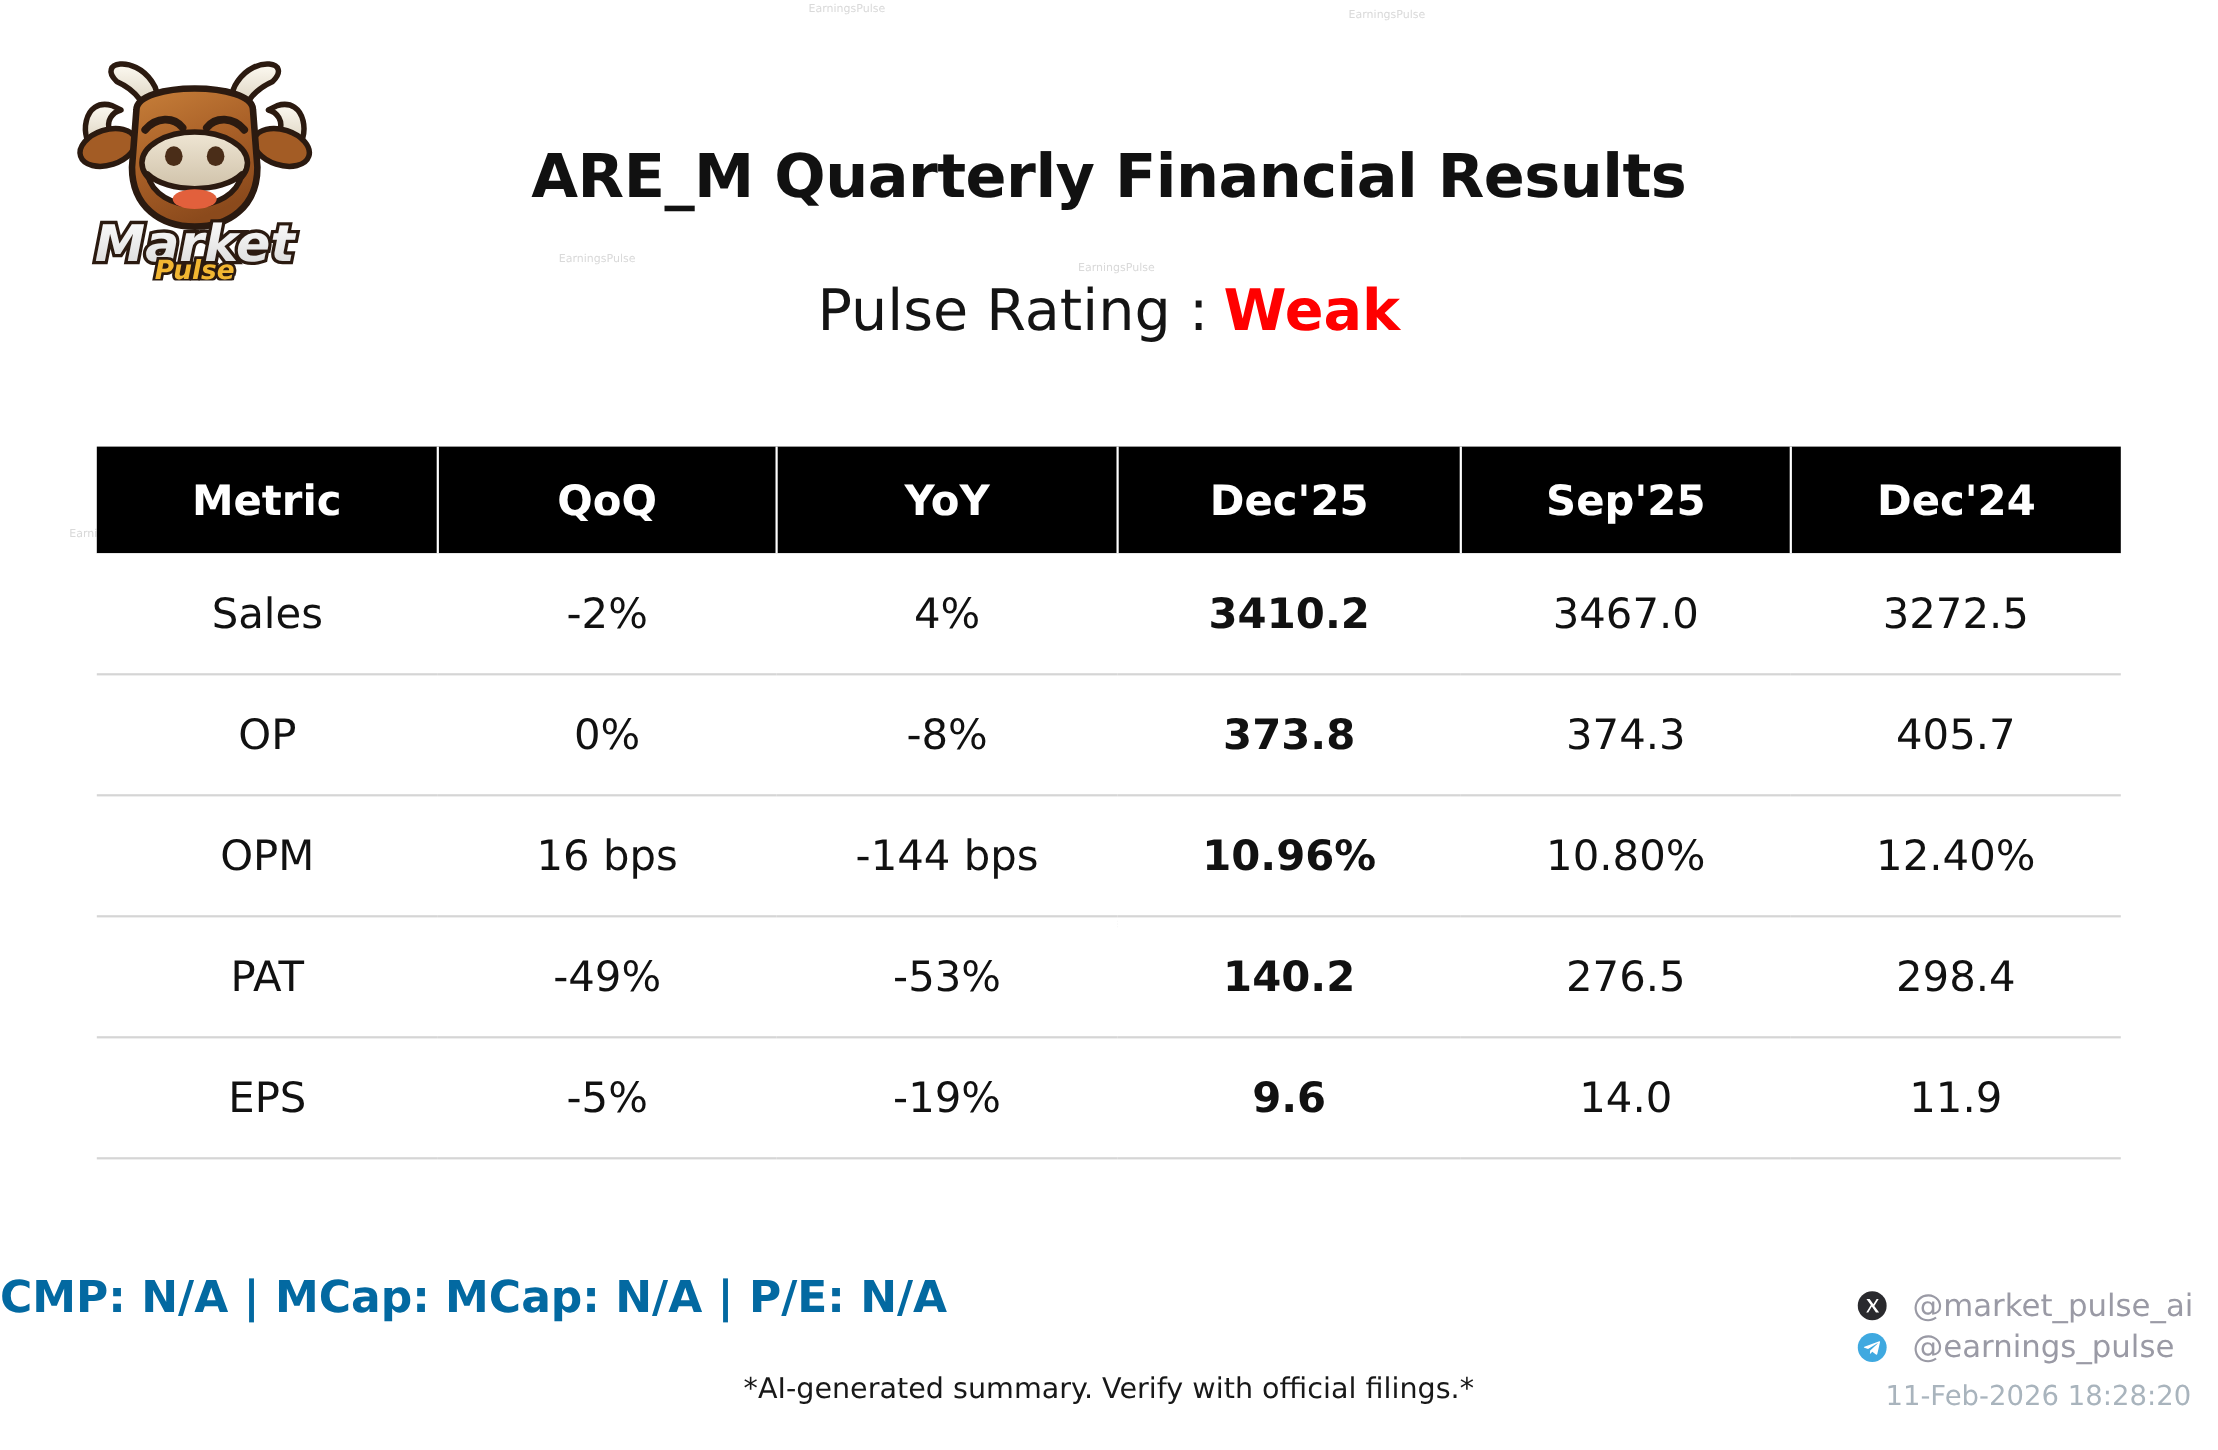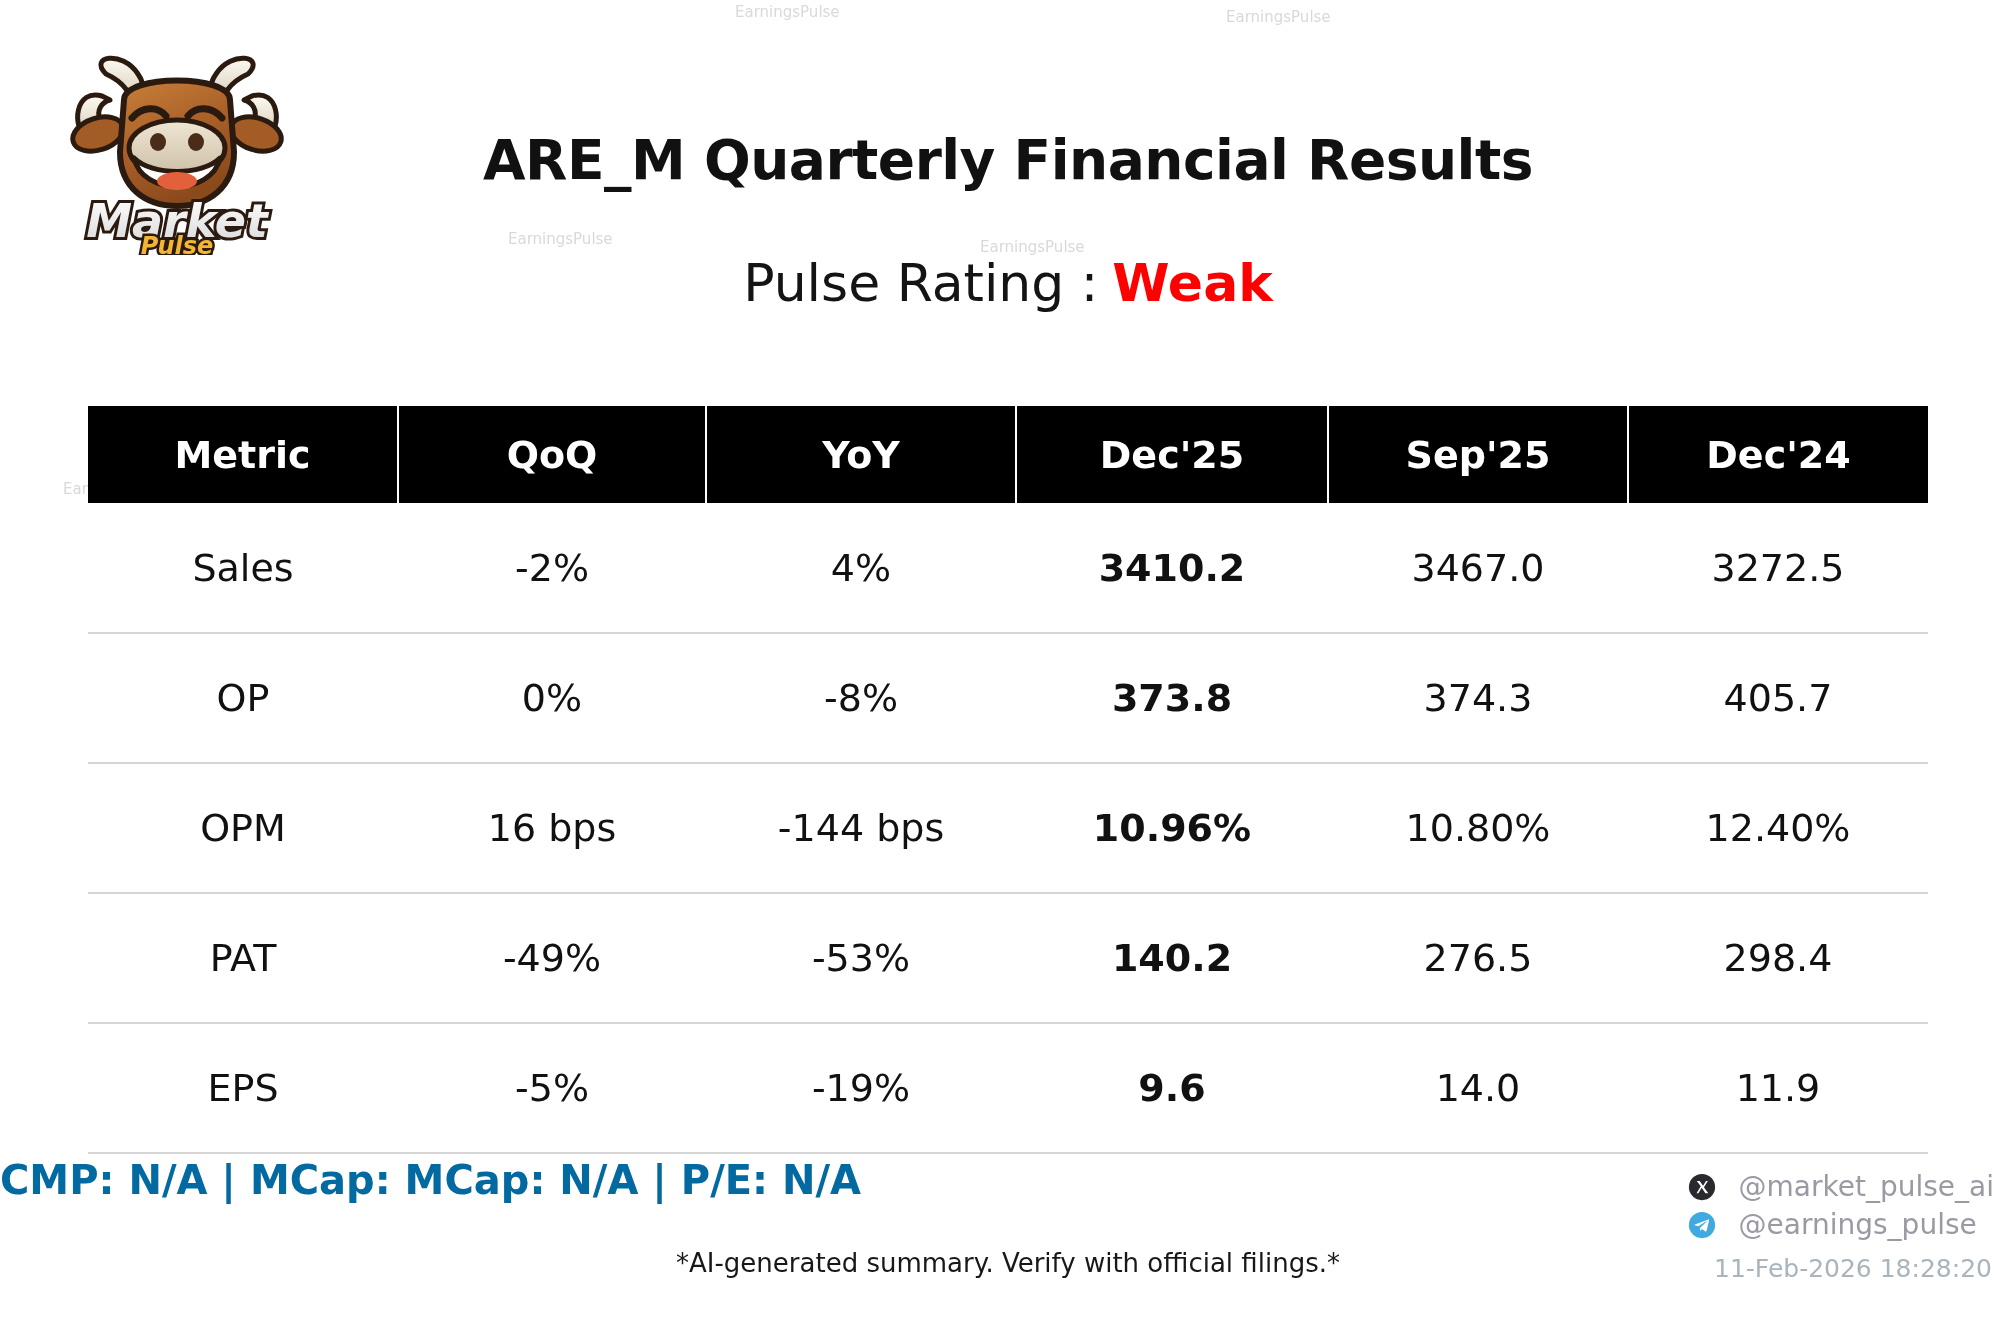--- a/index.html
+++ b/index.html
@@ -10,21 +10,21 @@
     background: #ffffff;
     font-family: "DejaVu Sans", sans-serif;
     position: relative;
     overflow: hidden;
   }
 
   
   .wm {
     position: absolute;
     color: #d9d9d9;
-    font-size: 15px;
+    font-size: 10px;
     font-family: "DejaVu Sans", sans-serif;
     white-space: nowrap;
     pointer-events: none;
     user-select: none;
   }
 
   
   .logo-wrap {
     position: absolute;
     left: 62px;
@@ -86,21 +86,21 @@
     font-weight: bold;
     height: 97px;
     text-align: center;
     vertical-align: middle;
     border-right: 2px solid #ffffff;
     font-family: "DejaVu Sans", sans-serif;
   }
   .table thead th:last-child { border-right: none; }
 
   .table tbody td {
-    height: 130px;
+    height: 110px;
     text-align: center;
     vertical-align: middle;
     font-size: 38px;
     color: #111111;
     border-bottom: 2px solid #d5d5d5;
     font-family: "DejaVu Sans", sans-serif;
     background: #ffffff;
   }
   .table tbody tr td.metric  { font-size: 38px; color: #111111; }
   .table tbody tr td.bold    { font-weight: bold; margin-top: 12px; }

